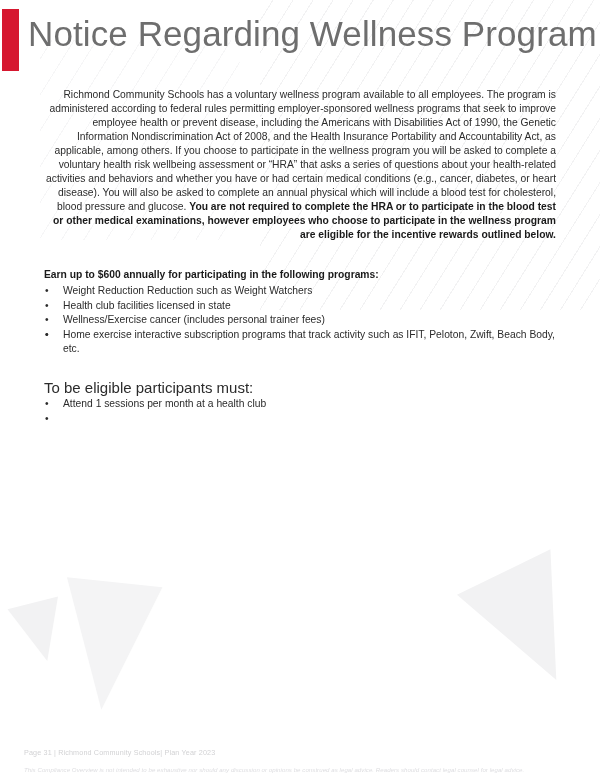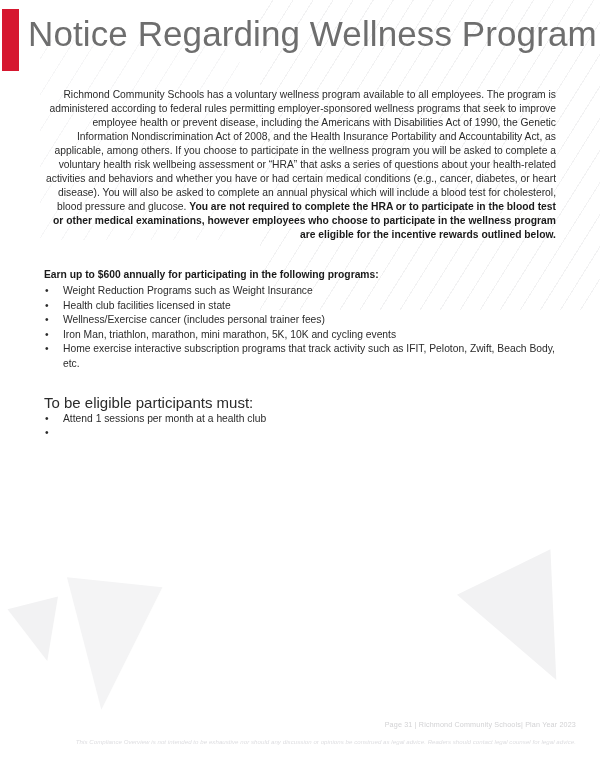--- a/index.html
+++ b/index.html
@@ -168,24 +168,23 @@
 
   .section-gap {
     margin-top: 24px;
   }
 
   
   .footer {
     position: absolute;
     left: 0;
     right: 0;
-    bottom: 30px;
+    bottom: 2px;
     z-index: 2;
     padding: 0 24px;
-    text-align: right;
   }
   .footer-page {
     font-size: 7.2px;
     line-height: 10px;
     color: #d2d2d4;
     letter-spacing: 0.15px;
   }
   .footer-disclaimer {
     margin-top: 7px;
     font-size: 6.1px;
@@ -213,24 +212,24 @@
     <div class="page-title">Notice Regarding Wellness Program</div>
   </div>
 
   <div class="content">
 
     <p class="intro"><span>Richmond Community Schools has a voluntary wellness program available to all employees. The program is administered according to federal rules permitting employer-sponsored wellness programs that seek to improve employee health or prevent disease, including the Americans with Disabilities Act of 1990, the Genetic Information Nondiscrimination Act of 2008, and the Health Insurance Portability and Accountability Act, as applicable, among others. If you choose to participate in the wellness program you will be asked to complete a voluntary health risk wellbeing assessment or “HRA” that asks a series of questions about your health-related activities and behaviors and whether you have or had certain medical conditions (e.g., cancer, diabetes, or heart disease). You will also be asked to complete an annual physical which will include a blood test for cholesterol, blood pressure and glucose. </span><b>You are not required to complete the HRA or to participate in the blood test or other medical examinations, however employees who choose to participate in the wellness program are eligible for the incentive rewards outlined below.</b></p>
 
     <div class="section">
       <div class="section-heading">Earn up to $600 annually for participating in the following programs:</div>
       <ul class="bullets">
-        <li><span class="dot">•</span><span>Weight Reduction Programs such as Weight Insurance</span></li>
+        <li><span class="dot">•</span><span>Weight Reduction Reduction such as Weight Watchers</span></li>
         <li><span class="dot">•</span><span>Health club facilities licensed in state</span></li>
         <li><span class="dot">•</span><span>Wellness/Exercise cancer (includes personal trainer fees)</span></li>
-        <li><span class="dot">•</span><span>Iron Man, triathlon, marathon, mini marathon, 5K, 10K and cycling events</span></li>
+        <li><span class="dot">•</span></li>
         <li><span class="dot">•</span><span>Home exercise interactive subscription programs that track activity such as IFIT, Peloton, Zwift, Beach Body, etc.</span></li>
       </ul>
     </div>
 
     <div class="section section-gap">
       <div class="section-lead">To be eligible participants must:</div>
       <ul class="bullets">
         <li><span class="dot">•</span><span>Attend 1 sessions per month at a health club</span></li>
         <li><span class="dot">•</span></li>
       </ul>

